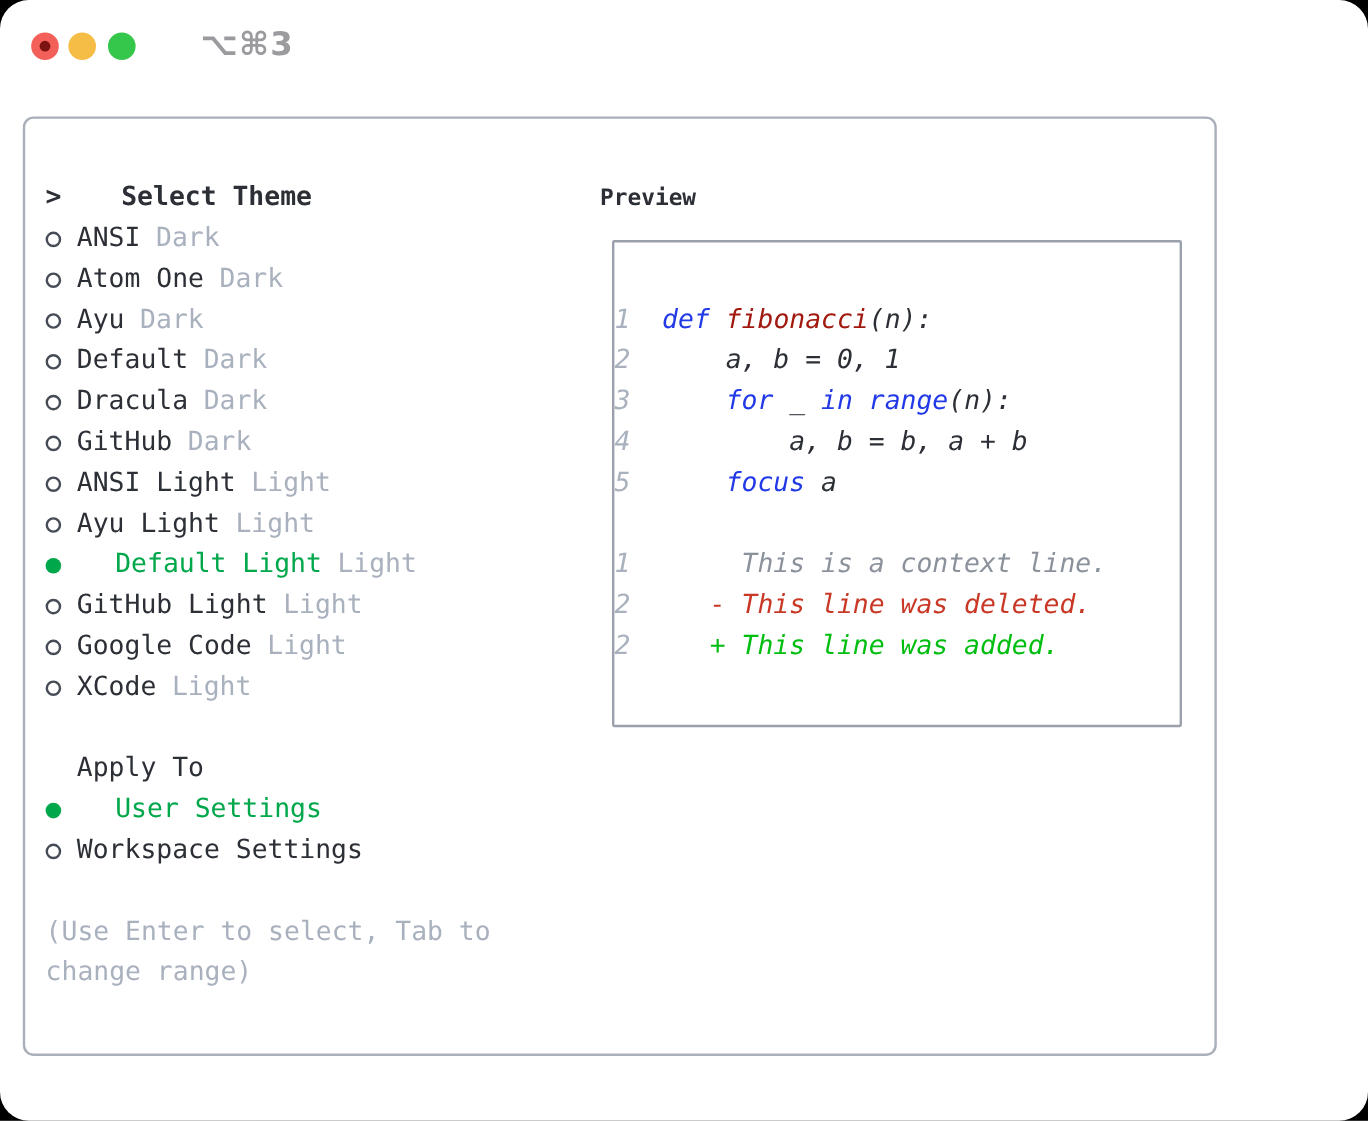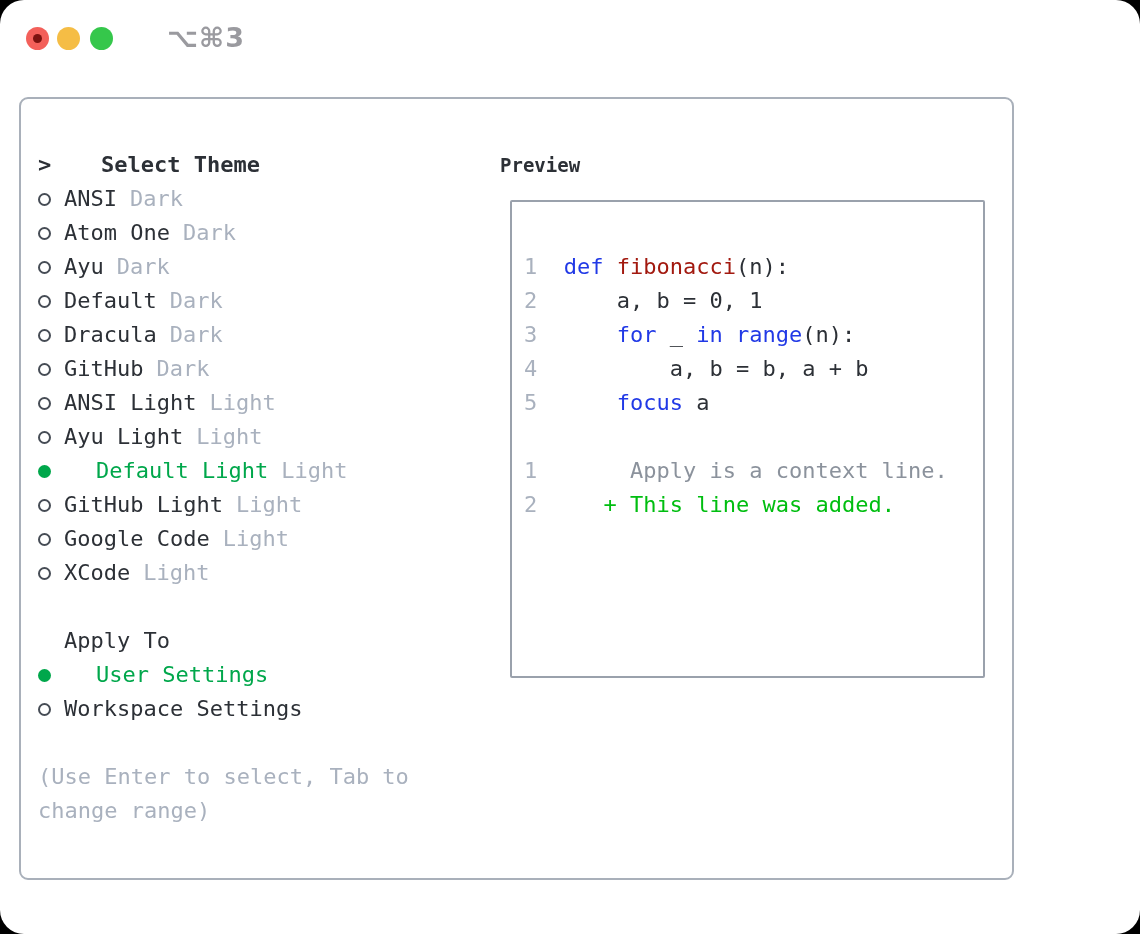--- a/index.html
+++ b/index.html
@@ -43,23 +43,23 @@
   .variant{color:var(--muted);margin-left:13px;}
   .item.selected .name{color:var(--sel);margin-left:32px;}
   .apply-label{color:var(--ink);}
   .apply-opt .name{color:var(--ink);}
   .apply-opt.selected .name{color:var(--sel);}
   .blank{height:34px;}
   .help{color:var(--muted);}
   
   .preview-title{position:absolute;left:479px;top:49px;font-size:19px;line-height:34px;
                  font-weight:700;color:var(--ink);}
-  .preview-box{position:absolute;left:489px;top:101px;width:475px;height:478px;
+  .preview-box{position:absolute;left:489px;top:101px;width:475px;height:406px;
                border:2px solid var(--preview-border);border-radius:2px;background:#fff;
-               box-sizing:border-box;padding:48px 0 0 12px;overflow:hidden;}
+               box-sizing:border-box;padding:48px 0 0 0;overflow:hidden;font-style:italic;}
   .codeline{white-space:pre;font-size:22px;line-height:34px;height:34px;}
   .seg.num{color:var(--muted);}
   .seg.plain{color:var(--ink);}
   .seg.kw{color:var(--kw);}
   .seg.fn{color:var(--fn);}
   .seg.del{color:var(--del);}
   .seg.add{color:var(--add);}
   .seg.ctx{color:var(--ctx);}
 </style>
 </head>
@@ -179,18 +179,19 @@
 
     <div class="preview-title">Preview</div>
 
     <div class="preview-box">
       <div class="codeline"><span class="seg num">1</span><span class="seg plain">  </span><span class="seg kw">def</span><span class="seg plain"> </span><span class="seg fn">fibonacci</span><span class="seg plain">(n):</span></div>
       <div class="codeline"><span class="seg num">2</span><span class="seg plain">      a, b = 0, 1</span></div>
       <div class="codeline"><span class="seg num">3</span><span class="seg plain">      </span><span class="seg kw">for</span><span class="seg plain"> _ </span><span class="seg kw">in</span><span class="seg plain"> </span><span class="seg kw">range</span><span class="seg plain">(n):</span></div>
       <div class="codeline"><span class="seg num">4</span><span class="seg plain">          a, b = b, a + b</span></div>
       <div class="codeline"><span class="seg num">5</span><span class="seg plain">      </span><span class="seg kw">focus</span><span class="seg plain"> a</span></div>
       <div class="codeline"></div>
-      <div class="codeline"><span class="seg num">1</span><span class="seg ctx">       Apply is a context line.</span></div>
+      <div class="codeline"><span class="seg num">1</span><span class="seg ctx">       This is a context line.</span></div>
+      <div class="codeline"><span class="seg num">2</span><span class="seg plain">     </span><span class="seg del">- This line was deleted.</span></div>
       <div class="codeline"><span class="seg num">2</span><span class="seg plain">     </span><span class="seg add">+ This line was added.</span></div>
     </div>
 
   </div>
 </div>
 
 </body></html>

